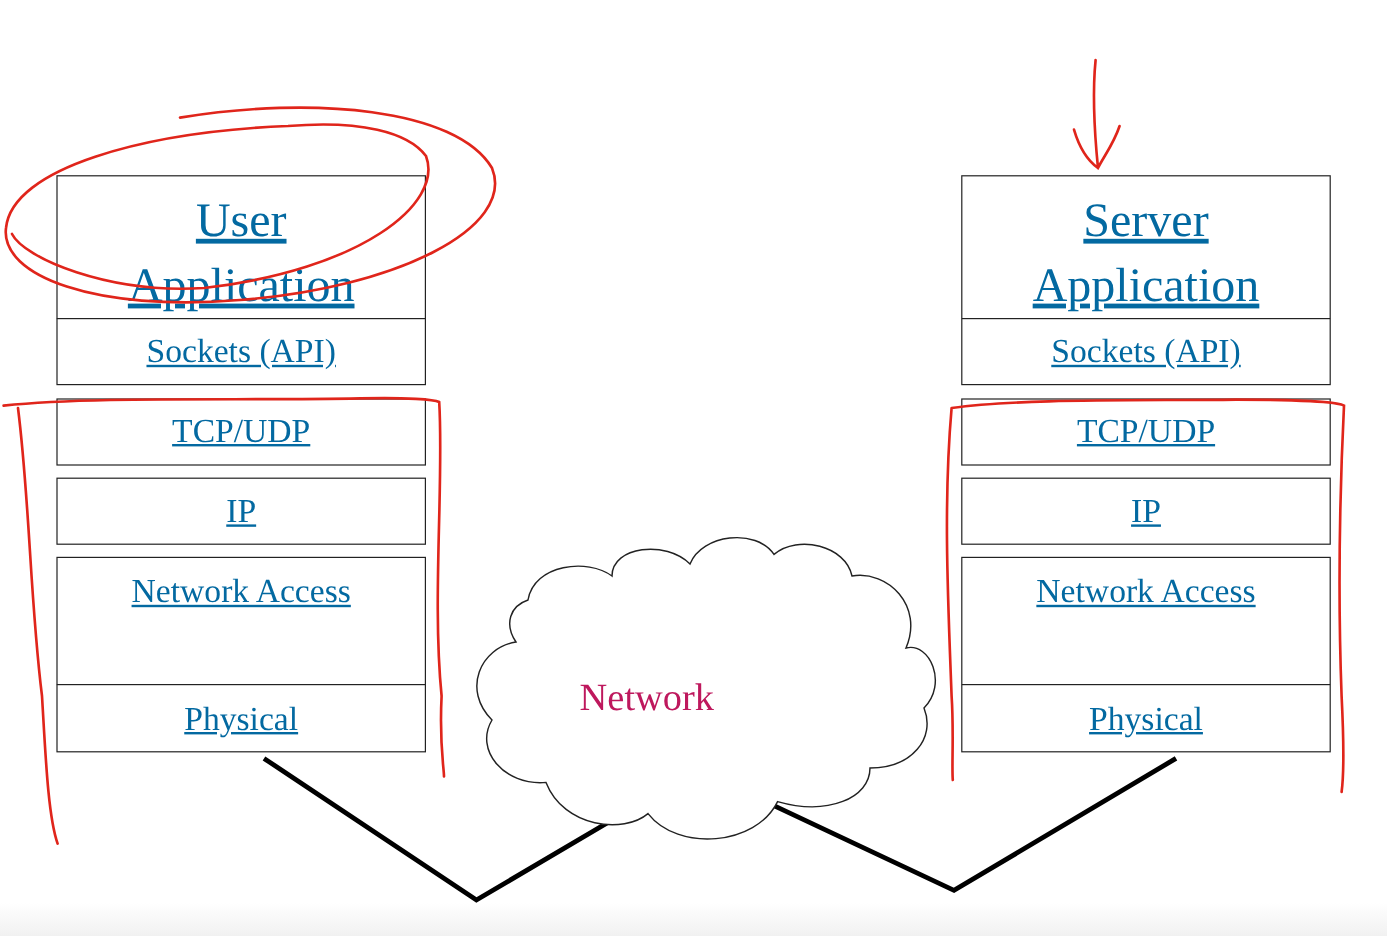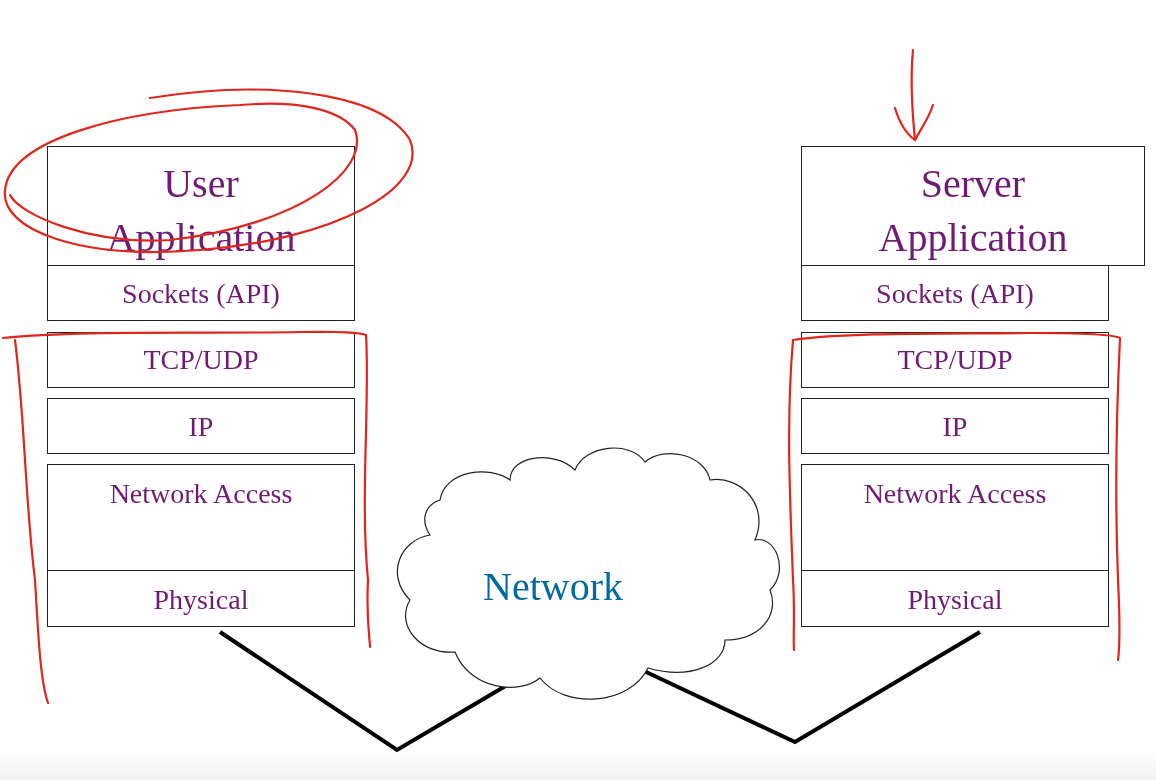--- a/index.html
+++ b/index.html
@@ -1,22 +1,22 @@
 <!DOCTYPE html>
 <html><head>
 <meta charset="utf-8">
 <style>
   html, body { margin:0; padding:0; }
   body { width:1156px; height:780px; position:relative; overflow:hidden; background:#ffffff; font-family:"Liberation Serif", serif; }
   .bottom-fade { position:absolute; left:0; top:752px; width:1156px; height:28px; background:linear-gradient(#ffffff,#f1f1f1); }
-  .layer { position:absolute; box-sizing:border-box; border:1px solid #222; background:#fff; color:#701a75; text-align:center; }
+  .layer { position:absolute; box-sizing:border-box; border:1px solid #222; background:#fff; color:#0369a1; text-align:center;text-decoration:underline; }
   .layer span { display:block; }
   .app-box { font-size:40px; line-height:54px; padding-top:10px; }
   .mid { font-size:28px; }
-  .cloud-label { position:absolute; left:483px; top:563px; font-size:40px; color:#0369a1; }
+  .cloud-label { position:absolute; left:483px; top:563px; font-size:32px; color:#be185d; }
   svg { position:absolute; left:0; top:0; }
 </style>
 </head>
 <body>
 
 <div class="bottom-fade"></div>
 
 <div>
   <div class="layer app-box" style="left:47px;top:146px;width:308px;height:120px;">
     <span>User</span>
@@ -33,21 +33,21 @@
   </div>
   <div class="layer mid" style="left:47px;top:464px;width:308px;height:107px;line-height:58px;">
     <span>Network Access</span>
   </div>
   <div class="layer mid" style="left:47px;top:570px;width:308px;height:57px;line-height:58px;">
     <span>Physical</span>
   </div>
 </div>
 
 <div>
-  <div class="layer app-box" style="left:801px;top:146px;width:344px;height:120px;text-align:center;">
+  <div class="layer app-box" style="left:801px;top:146px;width:308px;height:120px;text-align:center;">
     <span>Server</span>
     <span>Application</span>
   </div>
   <div class="layer mid" style="left:801px;top:265px;width:308px;height:56px;line-height:56px;">
     <span>Sockets (API)</span>
   </div>
   <div class="layer mid" style="left:801px;top:332px;width:308px;height:56px;line-height:54px;">
     <span>TCP/UDP</span>
   </div>
   <div class="layer mid" style="left:801px;top:398px;width:308px;height:56px;line-height:56px;">

